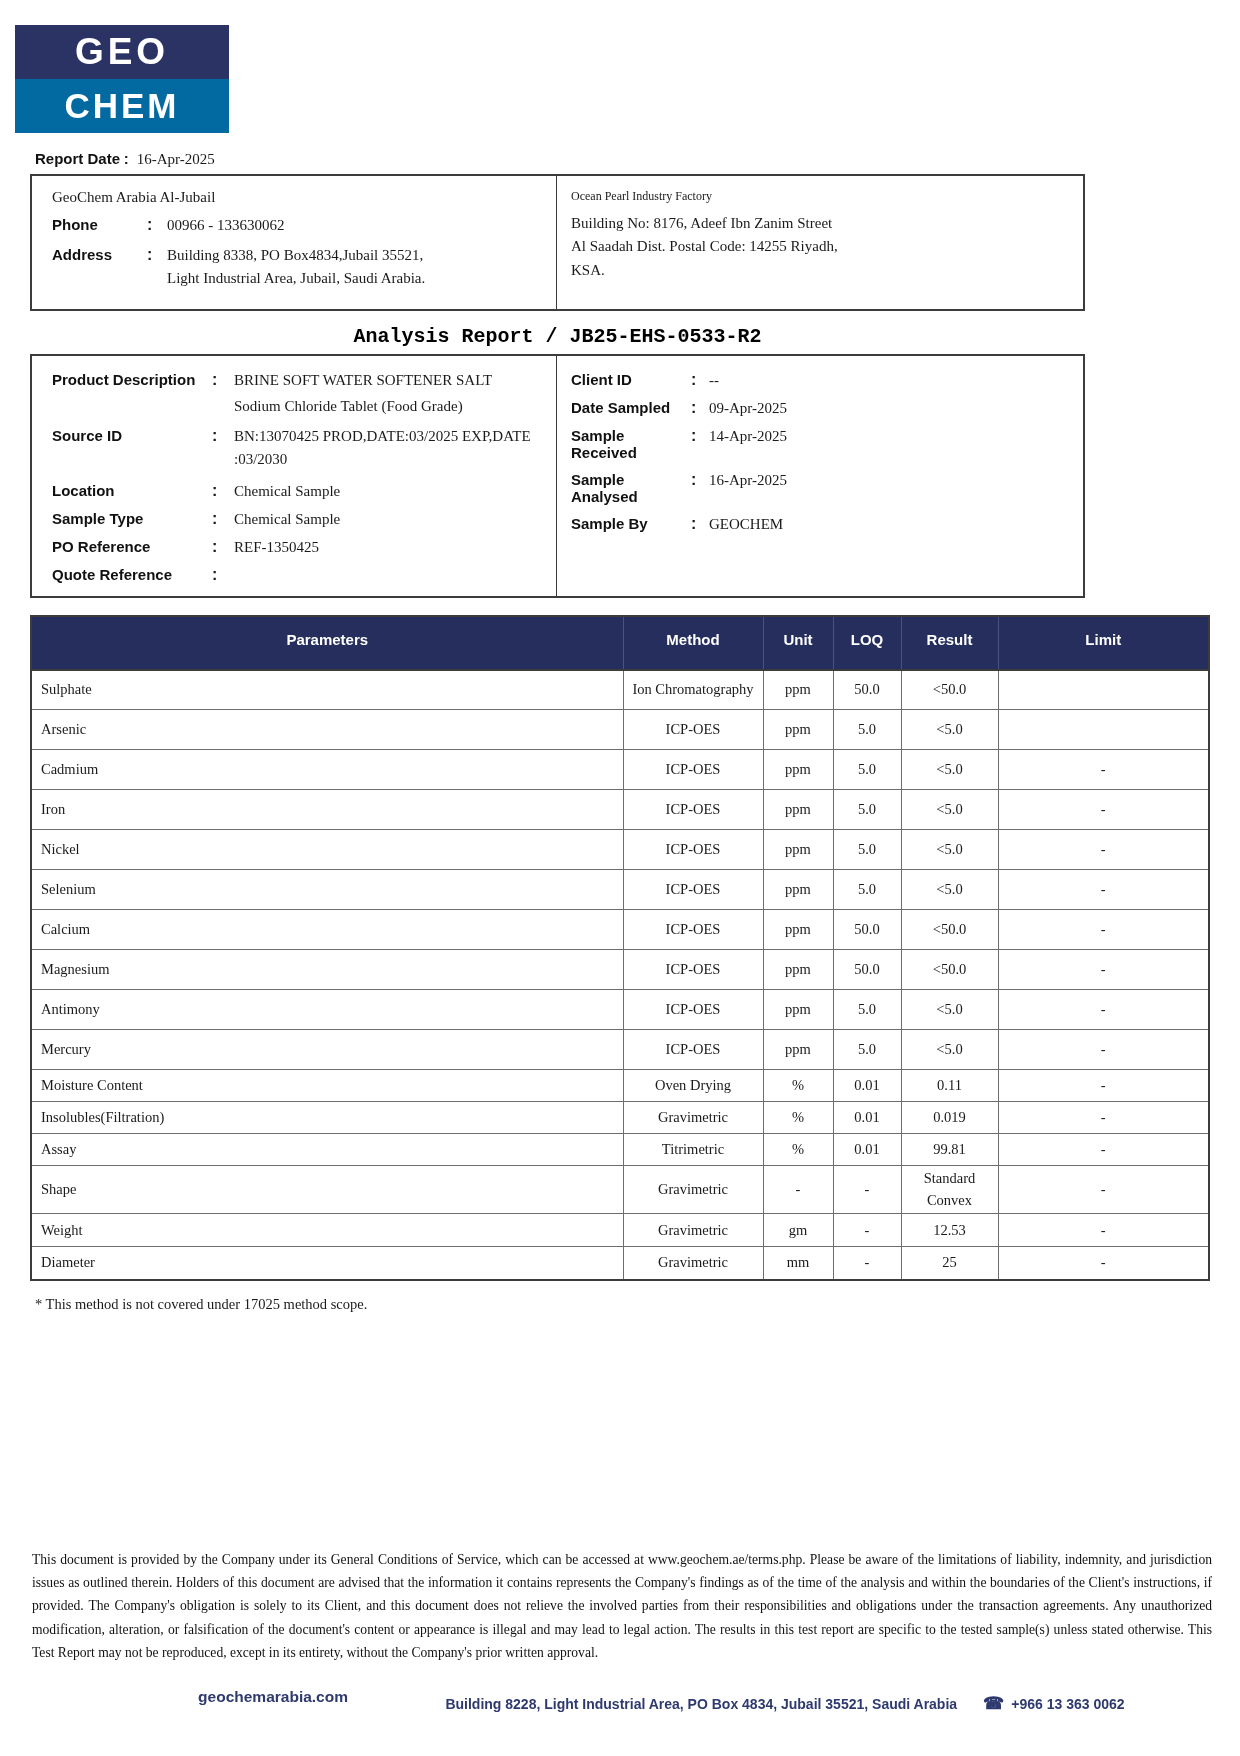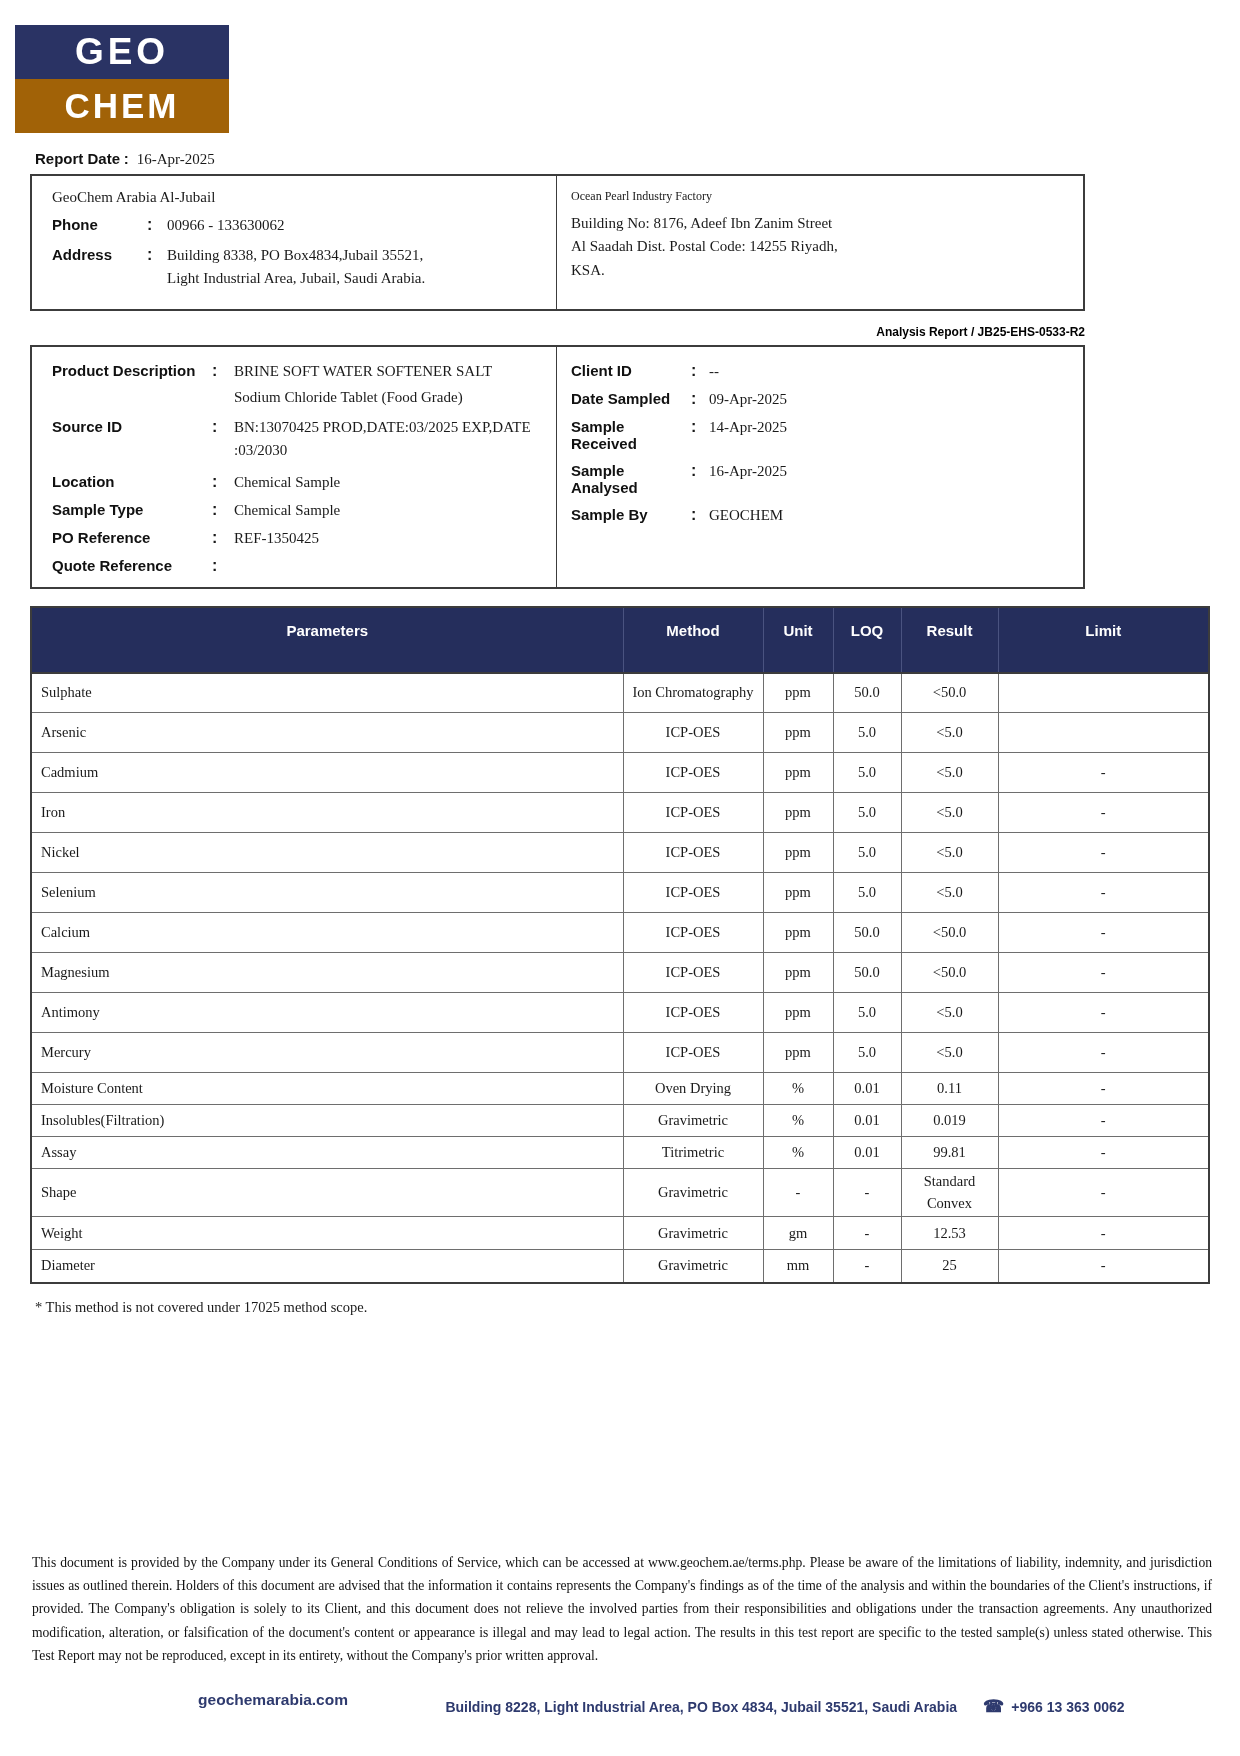--- a/index.html
+++ b/index.html
@@ -8,21 +8,21 @@
     width:1240px; height:1756px; margin:0 auto; background:#ffffff;
     font-family:"Liberation Serif", serif; color:#1a1a1a; position:relative; overflow:hidden;
   }
   
   .logo { margin:25px 0 0 15px; width:214px; }
   .logo-geo {
     height:54px; background:#2A3364; color:#fff; display:flex; align-items:center; justify-content:center;
     font-family:"Liberation Sans", sans-serif; font-weight:bold; font-size:37px; letter-spacing:4px;
   }
   .logo-chem {
-    height:54px; background:#a16207; color:#fff; display:flex; align-items:center; justify-content:center;
+    height:54px; background:#0369a1; color:#fff; display:flex; align-items:center; justify-content:center;
     font-family:"Liberation Sans", sans-serif; font-weight:bold; font-size:35px; letter-spacing:3px;text-align:right;
   }
   
   .report-date { margin:17px 0 0 35px; font-size:15px; }
   .lbl { font-family:"Liberation Sans", sans-serif; font-weight:bold; font-size:15px; color:#111; }
   .colon { display:inline-block; font-family:"Liberation Sans", sans-serif; font-weight:bold; }
   .colon::before { content:":"; }
   .sval { font-family:"Liberation Serif", serif; font-size:15px; }
   
   .infobox {
@@ -38,34 +38,34 @@
   .g-left  { grid-template-columns:160px 22px 1fr; }
   .g-right { grid-template-columns:120px 18px 1fr; }
   .fvalue { font-size:15px; }
   .fvalue2 { display:block; font-size:15px; margin-top:9px; }
   .wrapval { display:inline-block; max-width:372px; vertical-align:top; line-height:1.55; }
   .addr-line { font-size:15px; line-height:1.55; }
   .client-name { font-size:12px; margin-bottom:8px; }
   .lab-name { font-size:15px; }
   
   .report-title {
-    margin:14px 155px 0 30px; text-align:right;
-    font-family:Liberation Sans, sans-serif; font-weight:bold; font-size:12px; color:#000;
+    margin:14px 155px 0 30px; text-align:center;
+    font-family:Liberation Mono, monospace; font-weight:bold; font-size:20px; color:#000;
   }
   
   table.results {
     margin:17px 0 0 30px; width:1178px; border-collapse:collapse; table-layout:fixed;
     border:2px solid #3c3c3c;
   }
   table.results col.c0{width:592px} table.results col.c1{width:140px}
   table.results col.c2{width:70px}  table.results col.c3{width:68px}
   table.results col.c4{width:97px}  table.results col.c5{width:211px}
   table.results thead th {
     background:#252E5C; color:#ffffff; font-family:"Liberation Sans", sans-serif;
-    font-weight:bold; font-size:15px; height:66px; vertical-align:top; padding-top:14px;
+    font-weight:bold; font-size:15px; height:54px; vertical-align:top; padding-top:14px;
     border-left:1px solid #4a5380; border-bottom:2px solid #3c3c3c;
   }
   table.results thead th:first-child { border-left:none; }
   table.results td {
     border:1px solid #6e6e6e; font-size:14.5px; vertical-align:middle;
   }
   .cell-param { text-align:left; padding-left:9px; }
   .cell-center { text-align:center; padding:0 4px; }
   tr.rh-a td { height:40px; }
   tr.rh-b td { height:32px; }

